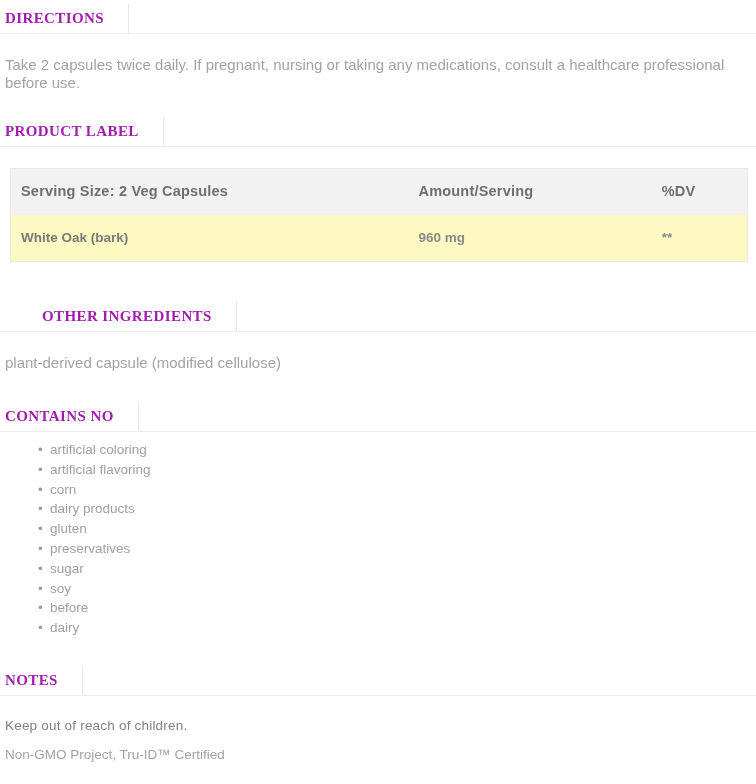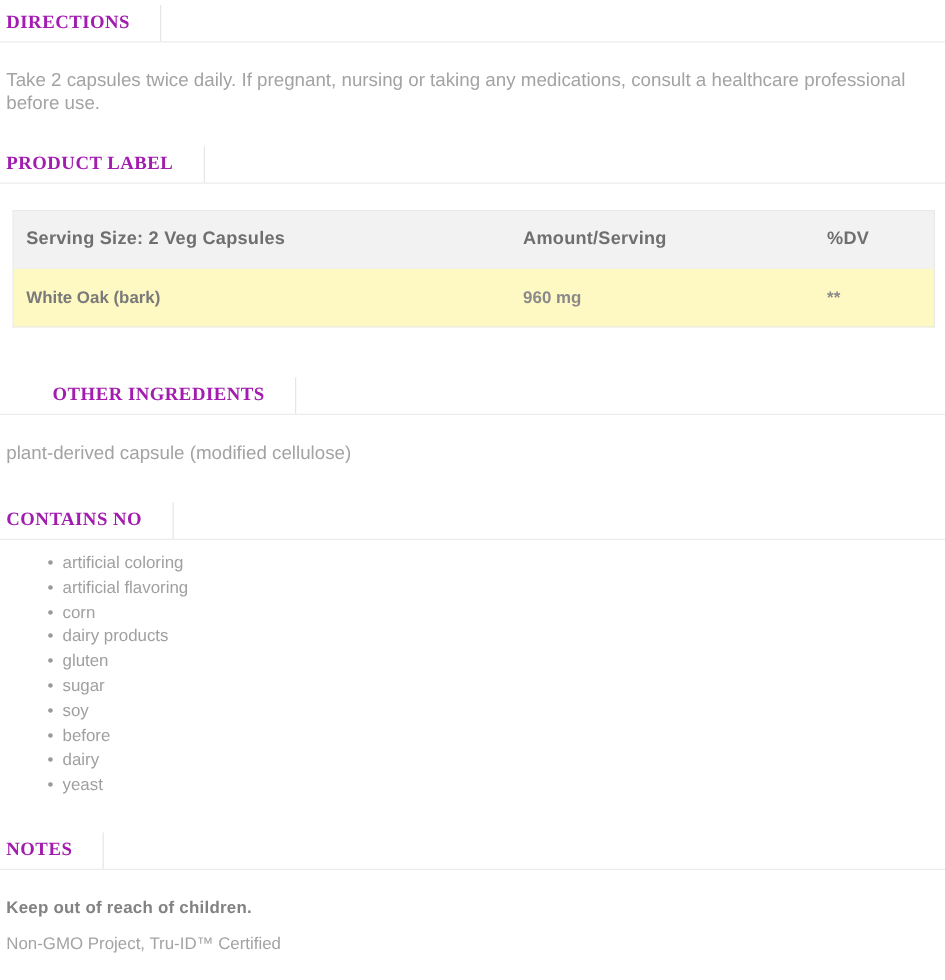--- a/index.html
+++ b/index.html
@@ -91,21 +91,21 @@
     content: "•";
     position: absolute;
     left: -2px;
     color: #9a9a9a;
   }
 
   
   .notes-warning {
     margin: 22px 8px 0 5px;
     font-size: 13.5px;
-    font-weight: bold;
+    font-weight: normal;
     color: #828282;
     letter-spacing: 0.2px;
   }
   .notes-cert {
     margin: 14px 8px 18px 5px;
     font-size: 13.5px;
     color: #a3a3a3;
   }
 </style>
 </head>
@@ -152,25 +152,25 @@
   <div class="section">
     <h2 class="section-heading mt-contains-no">
       <span class="tab">CONTAINS NO</span>
     </h2>
     <ul class="contains-list">
       <li>artificial coloring</li>
       <li>artificial flavoring</li>
       <li>corn</li>
       <li>dairy products</li>
       <li>gluten</li>
+      <li>preservatives</li>
       <li>sugar</li>
       <li>soy</li>
       <li>before</li>
       <li>dairy</li>
-      <li>yeast</li>
     </ul>
   </div>
 
   <div class="section">
     <h2 class="section-heading mt-notes">
       <span class="tab">NOTES</span>
     </h2>
     <p class="notes-warning">Keep out of reach of children.</p>
     <p class="notes-cert">Non-GMO Project, Tru-ID™ Certified</p>
   </div>

